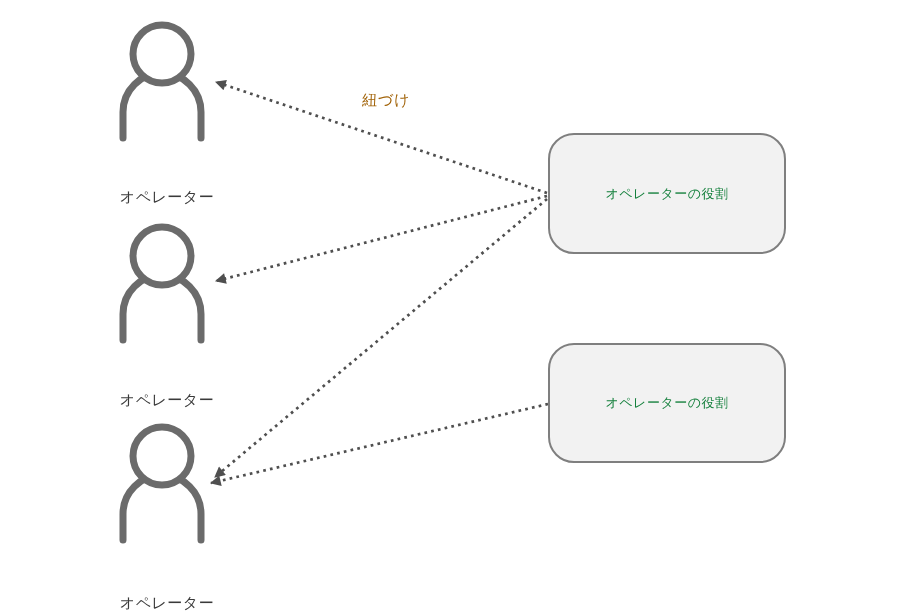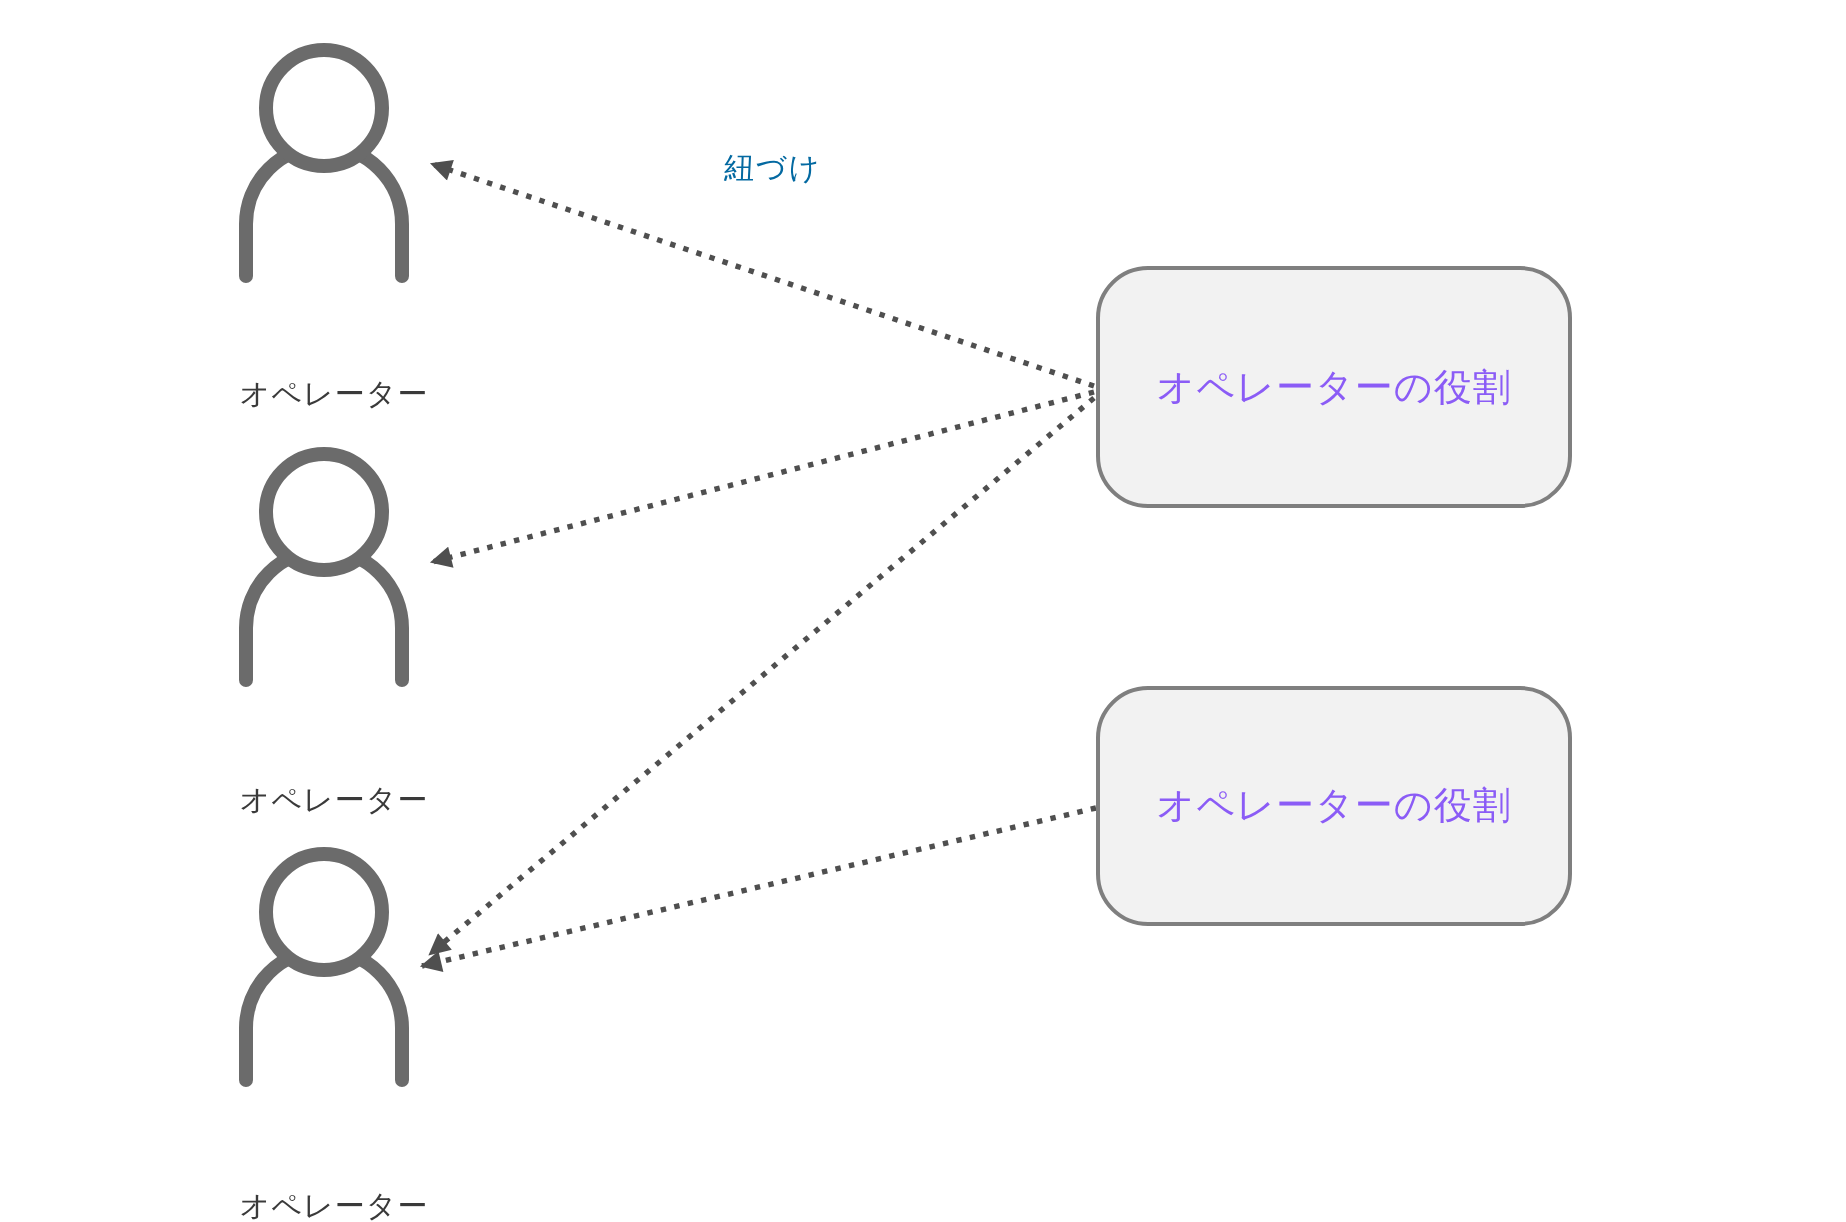--- a/index.html
+++ b/index.html
@@ -50,31 +50,31 @@
     height: 120px;
     box-sizing: border-box;
     background: #f2f2f2;
     border: 2.5px solid #7f7f7f;
     border-radius: 26px;
     display: flex;
     align-items: center;
     justify-content: center;
   }
   .role-box span {
-    font-size: 19px;
-    color: #8b5cf6;
+    font-size: 13px;
+    color: #15803d;
     letter-spacing: 0.5px;
     white-space: nowrap;
   }
   .connector-label {
     position: absolute;
     left: 362px;
-    top: 75px;
+    top: 91px;
     font-size: 15px;
-    color: #0369a1;
+    color: #a16207;
     letter-spacing: 1px;
     white-space: nowrap;
   }
 </style>
 </head>
 <body>
 
 <div id="canvas">
 
   <svg id="diagram-svg" width="923" height="611" viewBox="0 0 923 611">

